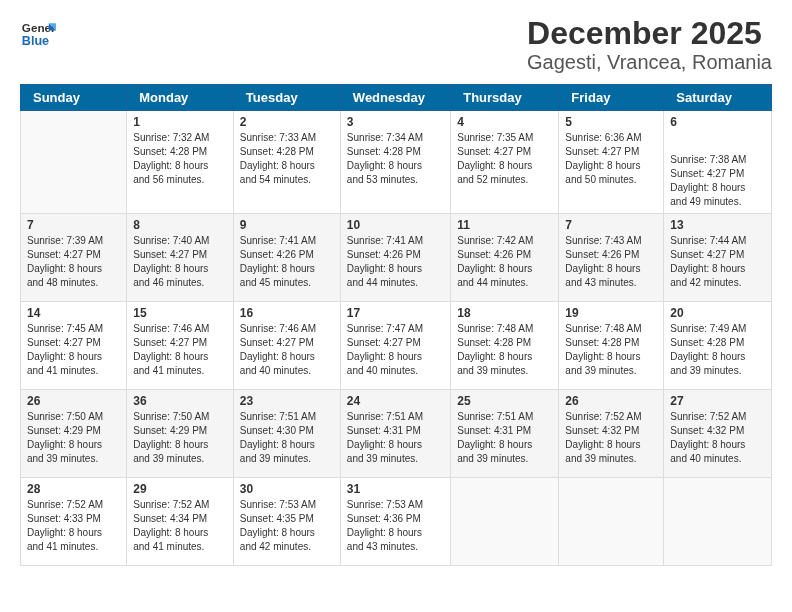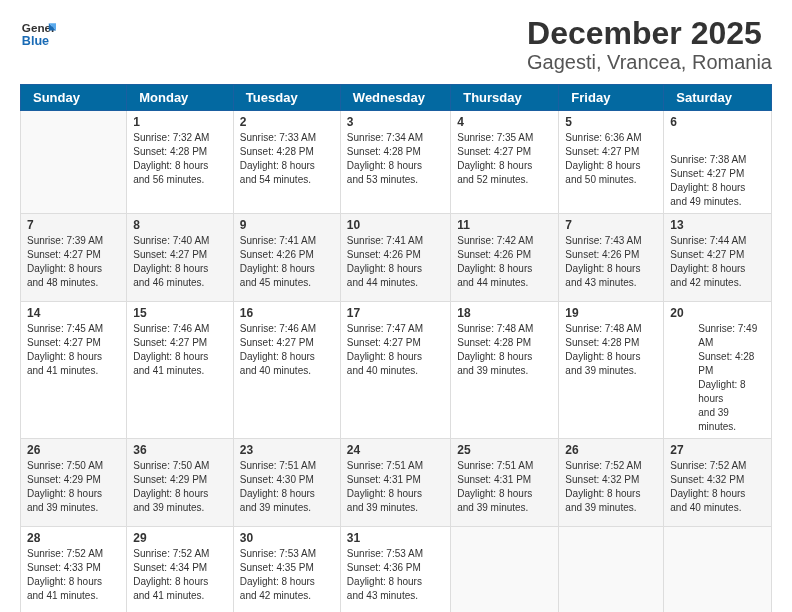--- a/index.html
+++ b/index.html
@@ -256,21 +256,21 @@
           </td>
           <td>
             <span class="day-num">19</span>
             <div class="day-info" style="white-space: pre-line;">Sunrise: 7:48 AM
 Sunset: 4:28 PM
 Daylight: 8 hours
 and 39 minutes.</div>
           </td>
           <td>
             <span class="day-num">20</span>
-            <div class="day-info" style="white-space: pre-line; margin-left: 28px;">Sunrise: 7:49 AM
+            <div class="day-info" style="white-space: pre-line;">Sunrise: 7:49 AM
 Sunset: 4:28 PM
 Daylight: 8 hours
 and 39 minutes.</div>
           </td>
         </tr>
         <tr>
           <td>
             <span class="day-num">26</span>
             <div class="day-info" style="white-space: pre-line;">Sunrise: 7:50 AM
 Sunset: 4:29 PM

